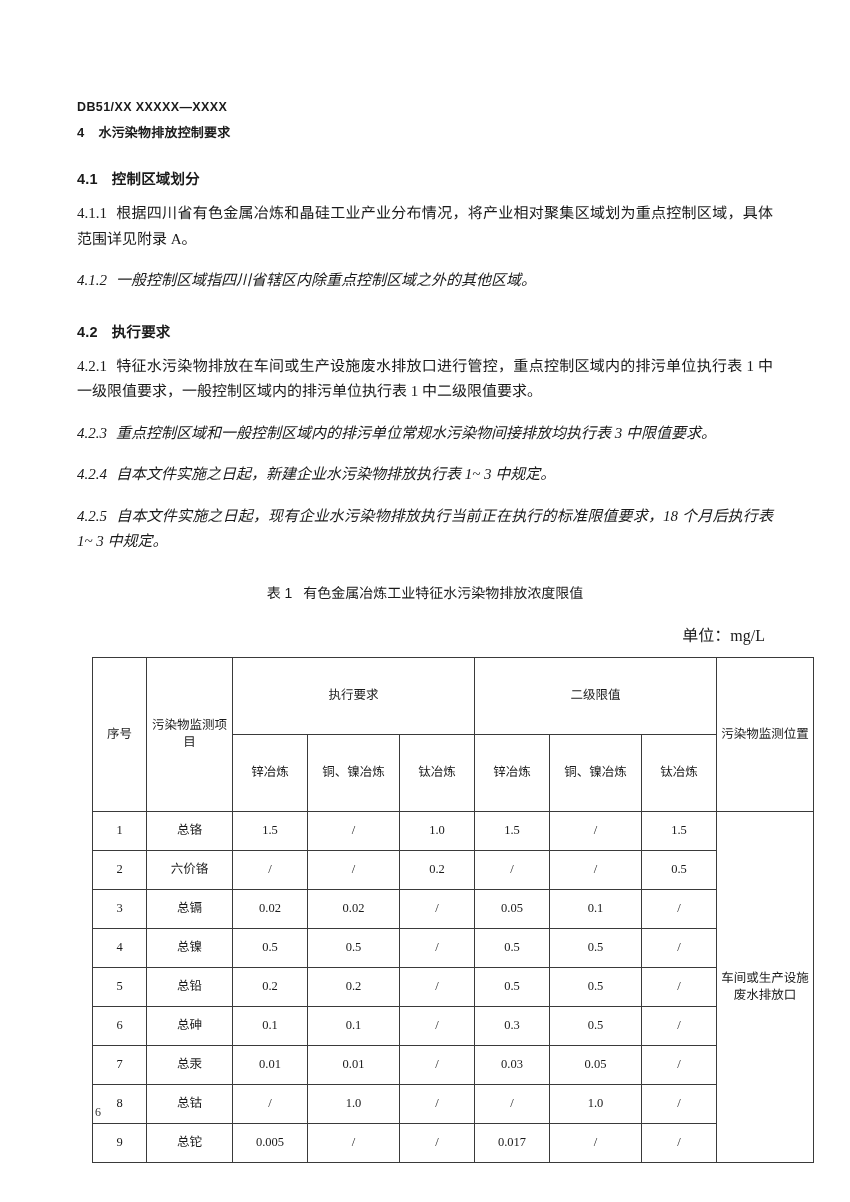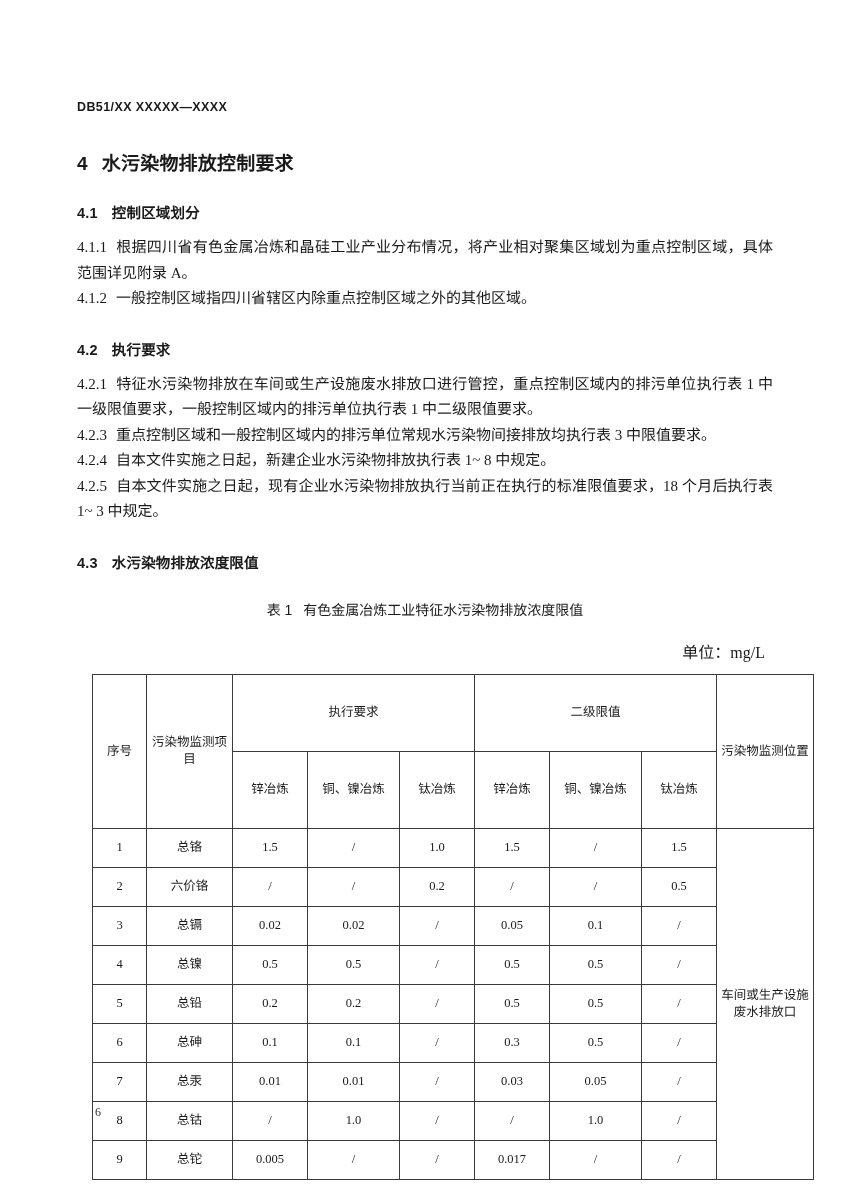--- a/index.html
+++ b/index.html
@@ -30,44 +30,44 @@
     font-family: "Liberation Sans", "DejaVu Sans", sans-serif;
     font-size: 12.5px;
     font-weight: bold;
     letter-spacing: 0.4px;
     color: #1a1a1a;
   }
 
   
   h1.clause-1 {
     font-family: "Liberation Sans", "DejaVu Sans", sans-serif;
-    font-size: 19px;
+    font-size: 13px;
     font-weight: bold;
-    margin: 34px 0 0 0;
+    margin: 8px 0 0 0;
     letter-spacing: 0.2px;
   }
   h2.clause-2 {
     font-family: "Liberation Sans", "DejaVu Sans", sans-serif;
     font-size: 14.5px;
     font-weight: bold;
     margin: 26px 0 0 0;
     letter-spacing: 0.2px;
   }
   .num-gap { display: inline-block; width: 14px; }
 
   
   p.body {
     font-size: 15px;
     line-height: 25.5px;
     margin: 0;
     text-align: justify;
     text-justify: inter-ideograph;
   }
   .para-block { margin-top: 13px; }
-  .para-block p.body + p.body { margin-top: 0; }
+  .para-block p.body + p.body { margin-top: 16px; font-style: italic; }
   .idx-gap { display: inline-block; width: 9px; }
 
   
   .table-caption {
     font-family: "Liberation Sans", "DejaVu Sans", sans-serif;
     font-size: 14px;
     font-weight: normal;
     text-align: center;
     margin-top: 27px;
   }
@@ -140,25 +140,24 @@
     <div class="para-block">
       <p class="body"><span>4.1.1</span><span class="idx-gap"></span><span>根据四川省有色金属冶炼和晶硅工业产业分布情况，将产业相对聚集区域划为重点控制区域，具体范围详见附录 A。</span></p>
       <p class="body"><span>4.1.2</span><span class="idx-gap"></span><span>一般控制区域指四川省辖区内除重点控制区域之外的其他区域。</span></p>
     </div>
 
     <h2 class="clause-2"><span>4.2</span><span class="num-gap"></span><span>执行要求</span></h2>
 
     <div class="para-block">
       <p class="body"><span>4.2.1</span><span class="idx-gap"></span><span>特征水污染物排放在车间或生产设施废水排放口进行管控，重点控制区域内的排污单位执行表 1 中一级限值要求，一般控制区域内的排污单位执行表 1 中二级限值要求。</span></p>
       <p class="body"><span>4.2.3</span><span class="idx-gap"></span><span>重点控制区域和一般控制区域内的排污单位常规水污染物间接排放均执行表 3 中限值要求。</span></p>
-      <p class="body"><span>4.2.4</span><span class="idx-gap"></span><span>自本文件实施之日起，新建企业水污染物排放执行表 1~ 8 中规定。</span></p>
+      <p class="body"><span>4.2.4</span><span class="idx-gap"></span><span>自本文件实施之日起，新建企业水污染物排放执行表 1~ 3 中规定。</span></p>
       <p class="body"><span>4.2.5</span><span class="idx-gap"></span><span>自本文件实施之日起，现有企业水污染物排放执行当前正在执行的标准限值要求，18 个月后执行表 1~ 3 中规定。</span></p>
     </div>
 
-    <h2 class="clause-2"><span>4.3</span><span class="num-gap"></span><span>水污染物排放浓度限值</span></h2>
 
     <div class="table-caption"><span>表 1</span><span class="cap-gap"></span><span>有色金属冶炼工业特征水污染物排放浓度限值</span></div>
 
     <div class="unit-line">单位：mg/L</div>
 
     <table class="limits">
       <colgroup>
         <col class="c-no">
           <col class="c-item">
         <col class="c-val">

